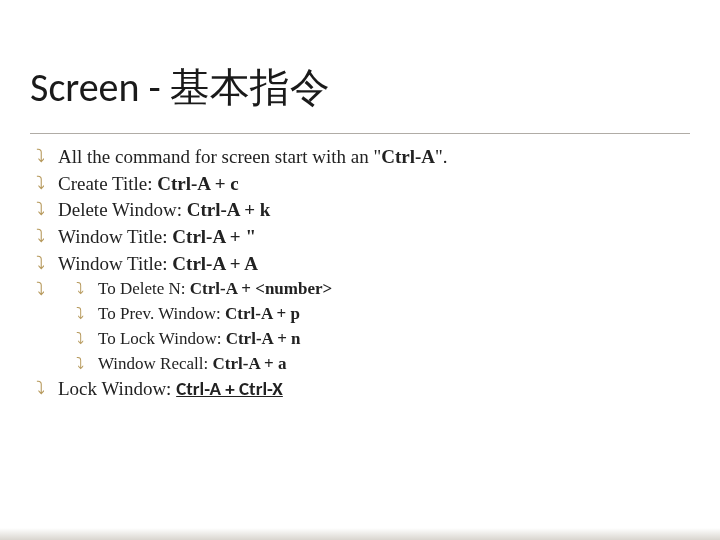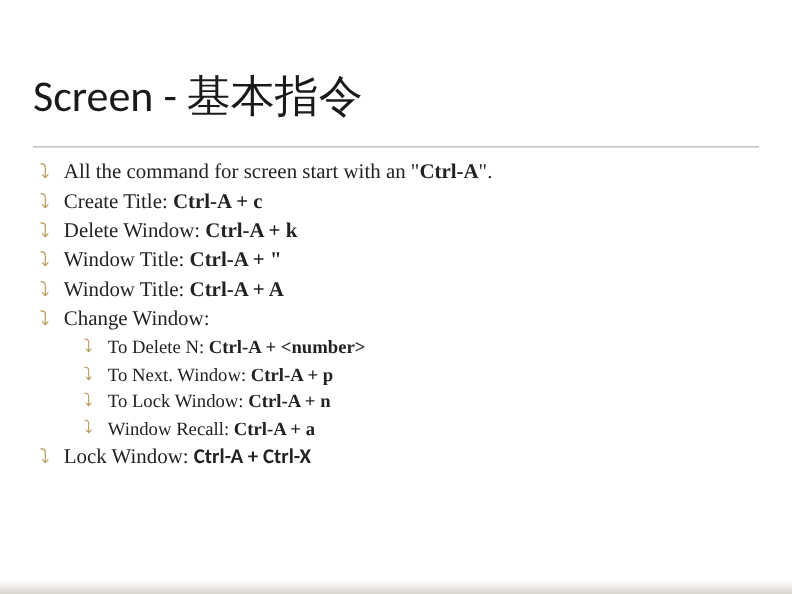--- a/index.html
+++ b/index.html
@@ -58,21 +58,21 @@
   }
   .bullet-glyph {
     position: absolute;
     left: 0;
     top: 0;
     color: #b79a5d;
     font-family: Arial, sans-serif;
     font-size: 0.95em;
   }
   .strong { font-weight: bold; font-family: Liberation Serif, serif; }
-  .sans { font-family: Calibri, "Segoe UI", Arial, sans-serif; }
+  .sans { font-family: Calibri, "Segoe UI", Arial, sans-serif; text-decoration: underline; }
   .bottom-fade {
     position: absolute;
     left: 0;
     bottom: 0;
     width: 100%;
     height: 12px;
     background: linear-gradient(to top, #d9d5cf, rgba(217,213,207,0));
   }
 </style>
 </head>
@@ -80,22 +80,22 @@
 
 <div class="slide">
   <h1 class="title">Screen - 基本指令</h1>
   <hr class="rule">
   <ul class="lvl1" id="list-root">
       <li><span class="bullet-glyph">⤵</span><span>All the command for screen start with an "</span><span class="strong">Ctrl-A</span><span>".</span></li>
       <li><span class="bullet-glyph">⤵</span><span>Create Title: </span><span class="strong">Ctrl-A + c</span></li>
       <li><span class="bullet-glyph">⤵</span><span>Delete Window: </span><span class="strong">Ctrl-A + k</span></li>
       <li><span class="bullet-glyph">⤵</span><span>Window Title: </span><span class="strong">Ctrl-A + "</span></li>
       <li><span class="bullet-glyph">⤵</span><span>Window Title: </span><span class="strong">Ctrl-A + A</span></li>
-      <li><span class="bullet-glyph">⤵</span><span>Change Window:</span><ul class="lvl2">
+      <li><span class="bullet-glyph">⤵</span><ul class="lvl2">
           <li><span class="bullet-glyph">⤵</span><span>To Delete N: </span><span class="strong">Ctrl-A + &lt;number&gt;</span></li>
-          <li><span class="bullet-glyph">⤵</span><span>To Next. Window: </span><span class="strong">Ctrl-A + p</span></li>
+          <li><span class="bullet-glyph">⤵</span><span>To Prev. Window: </span><span class="strong">Ctrl-A + p</span></li>
           <li><span class="bullet-glyph">⤵</span><span>To Lock Window: </span><span class="strong">Ctrl-A + n</span></li>
           <li><span class="bullet-glyph">⤵</span><span>Window Recall: </span><span class="strong">Ctrl-A + a</span></li>
         </ul></li>
       <li><span class="bullet-glyph">⤵</span><span>Lock Window: </span><span class="strong sans">Ctrl-A + Ctrl-X</span></li>
     </ul>
   <div class="bottom-fade"></div>
 </div>
 
 </body></html>

